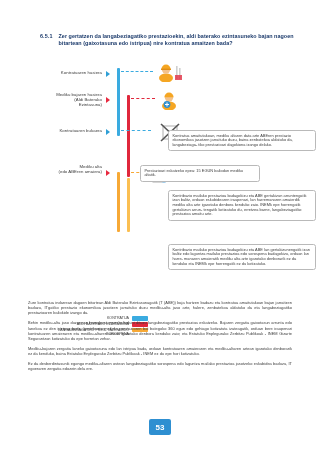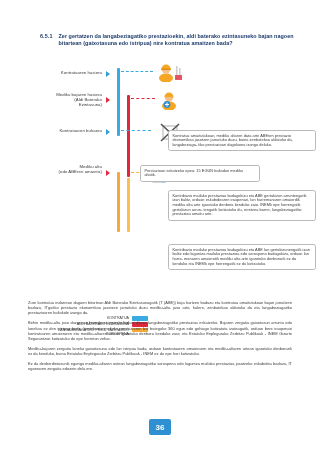--- a/index.html
+++ b/index.html
@@ -197,15 +197,15 @@
 
   </div>
 
   <div class="body">
     <p class="para">Zure kontratua indarrean dagoen bitartean Aldi Baterako Ezintasunagatik (T (ABE)) baja hartzen baduzu eta kontratua amaitutakoan bajan jarraitzen baduzu, ITgatiko prestazio ekonomikoa jasotzen jarraituko duzu mediku-alta jaso arte, halere, zenbatekoa aldatuko da eta langabeziagatiko prestazioaren baliokide izango da.</p>
     <p class="para">Behin mediku-alta jaso duzunean hamabost egun balioduni dituzu langabeziagatiko prestazioa eskatzeko. Bajaren zergatia gaixotasun arrunta edo lanekoa ez den istripua bada, kontribuzio mailako prestazioren bat bategoko 360 egun edo gehiago kotizatuta izateagatik, orduan bere iraupenari kontratuaren amaieraren eta mediku-altaren artean igarotako denbora kenduko zaio; eta Estatuko Enplegurako Zerbitzu Publikoak - INEM Gizarte Segurantzan kotizatuko du epe horretan zehar.</p>
     <p class="para">Mediku-bajaren zergatia laneko gaixotasuna edo lan istripua bada, orduan kontratuaren amaieraren eta mediku-altaren artean igarotako denborarik ez da kenduko, baina Estatuko Enplegurako Zerbitzu Publikoak - INEM ez du epe hori kotizatuko.</p>
     <p class="para">Ez da desberdintasunik egongo mediku-altaren ostean langabeziagatiko sorospena edo laguntza mailako prestazioa jasotzeko eskubidea baduzu, IT egoeraren zergatia edozein dela ere.</p>
   </div>
 
-  <div class="pagenum">36</div>
+  <div class="pagenum">53</div>
 
 </div>
 
 </body></html>

